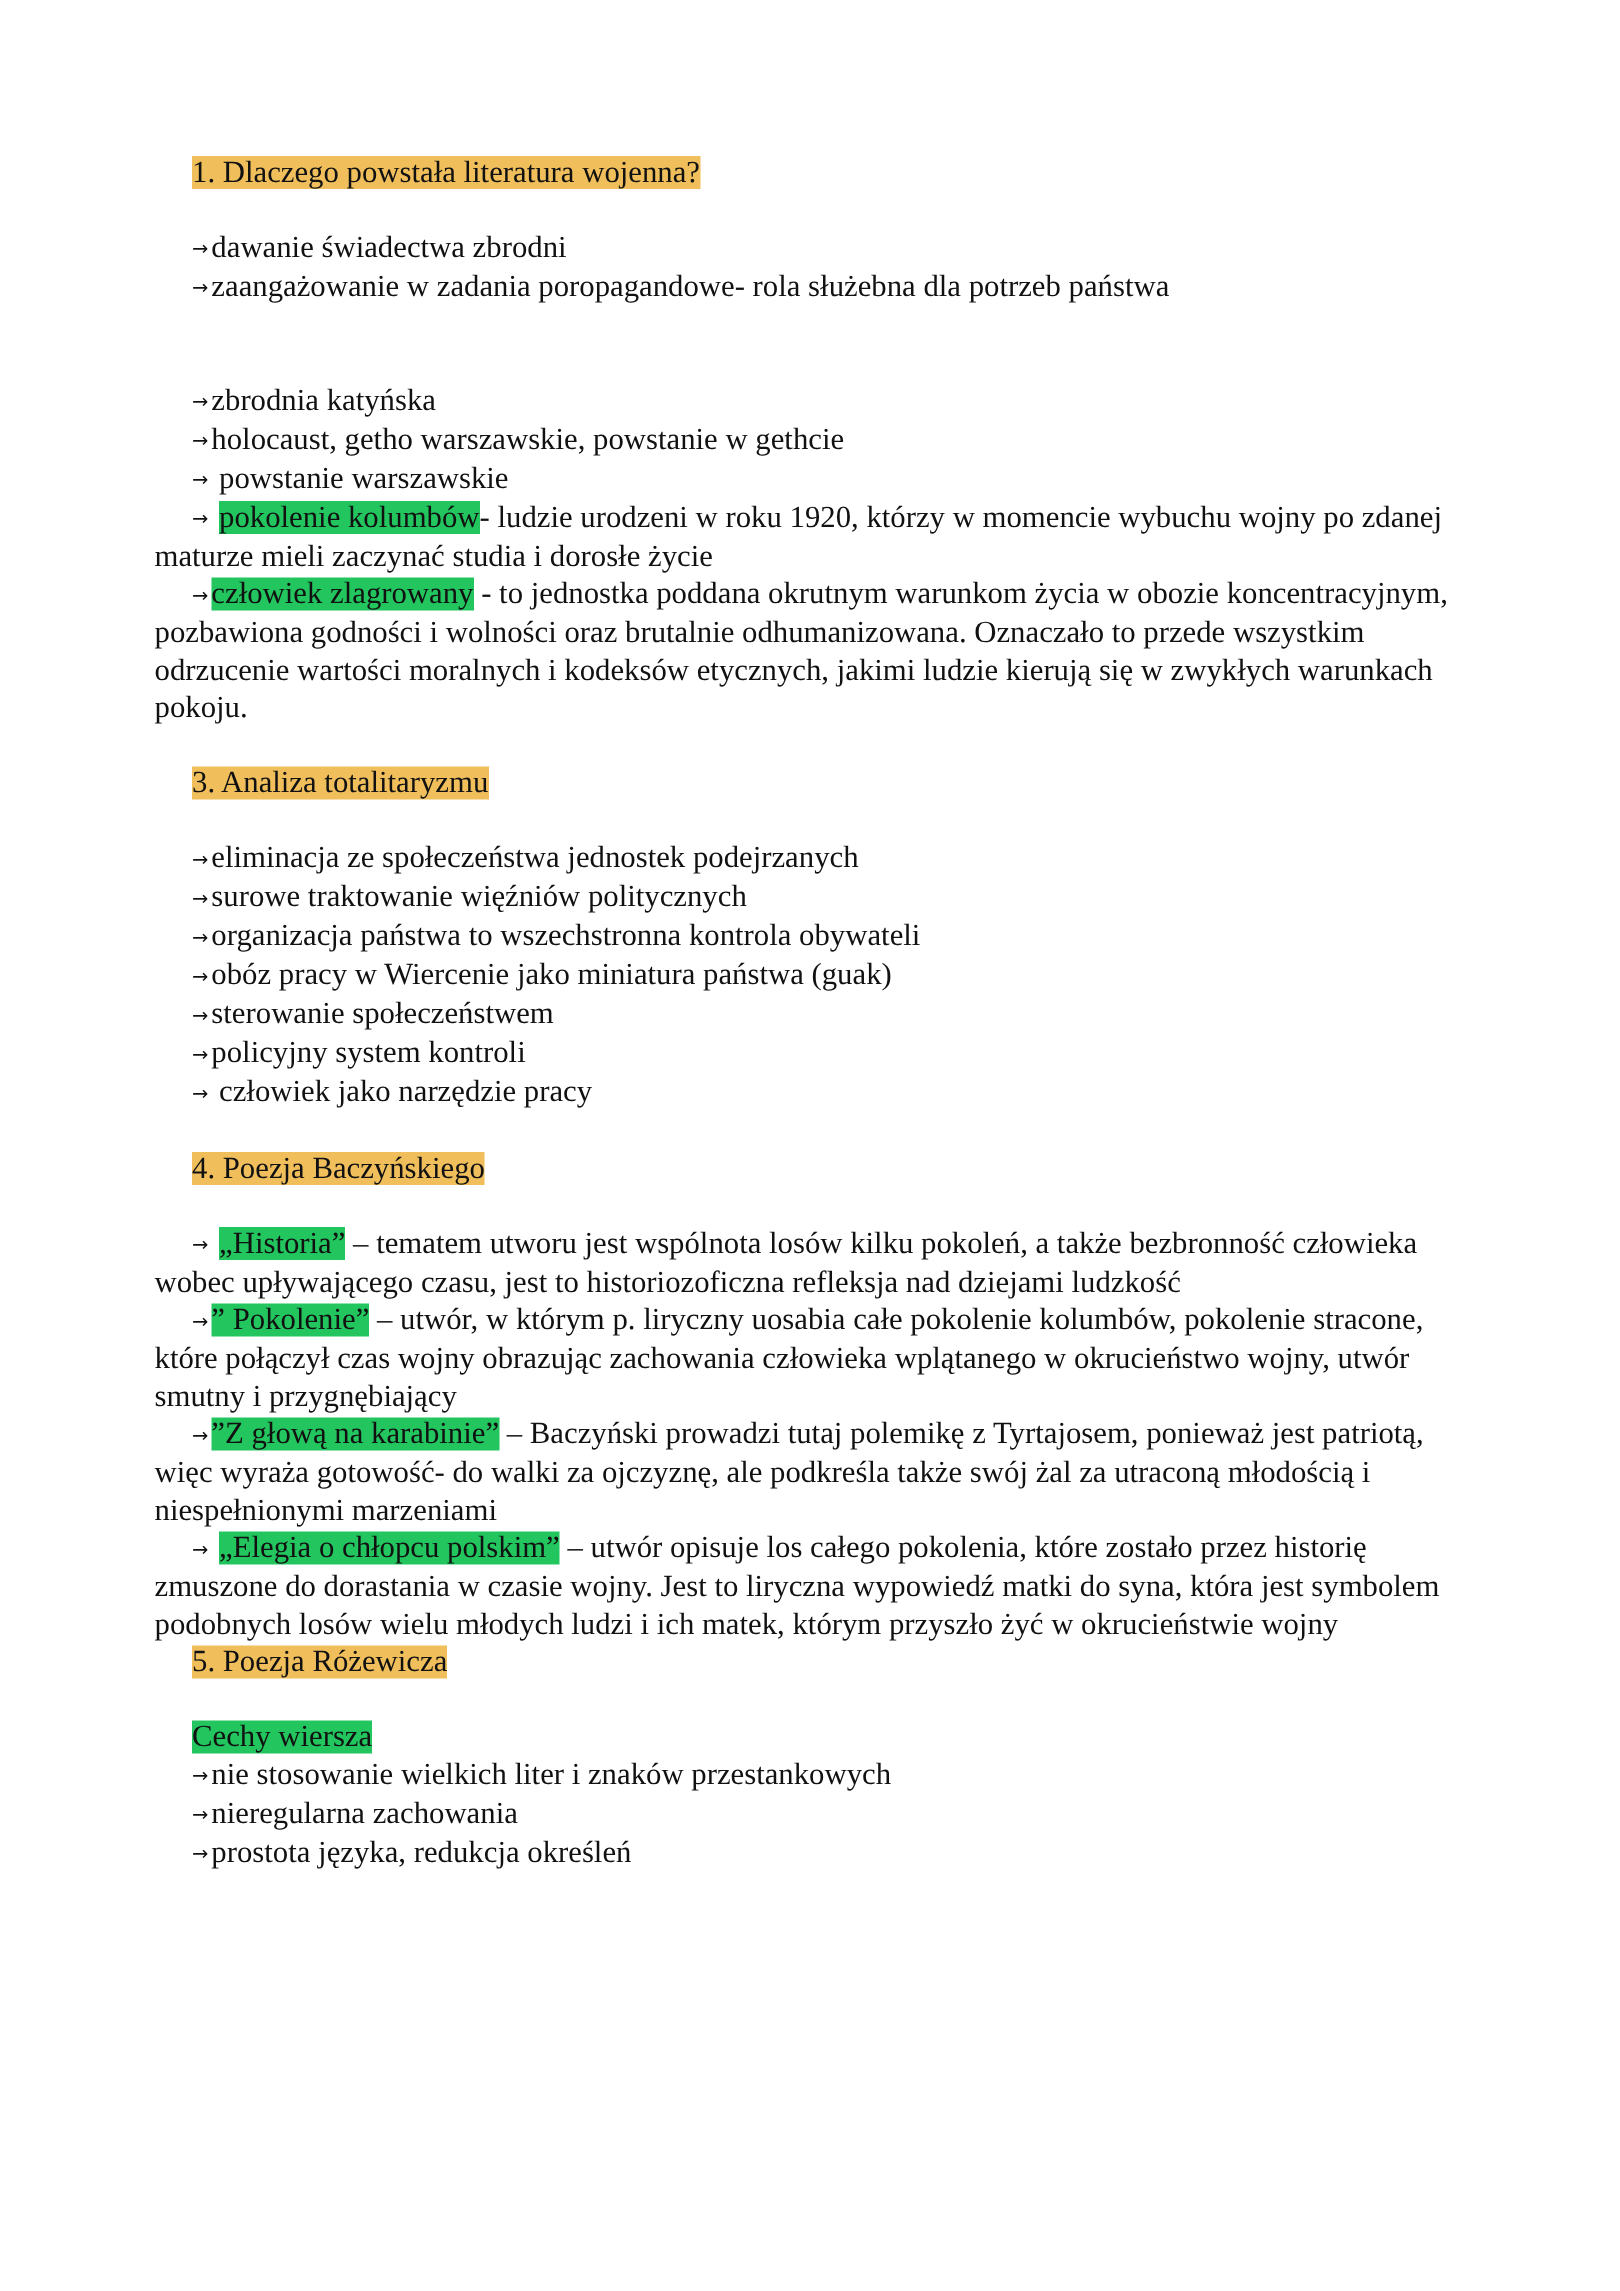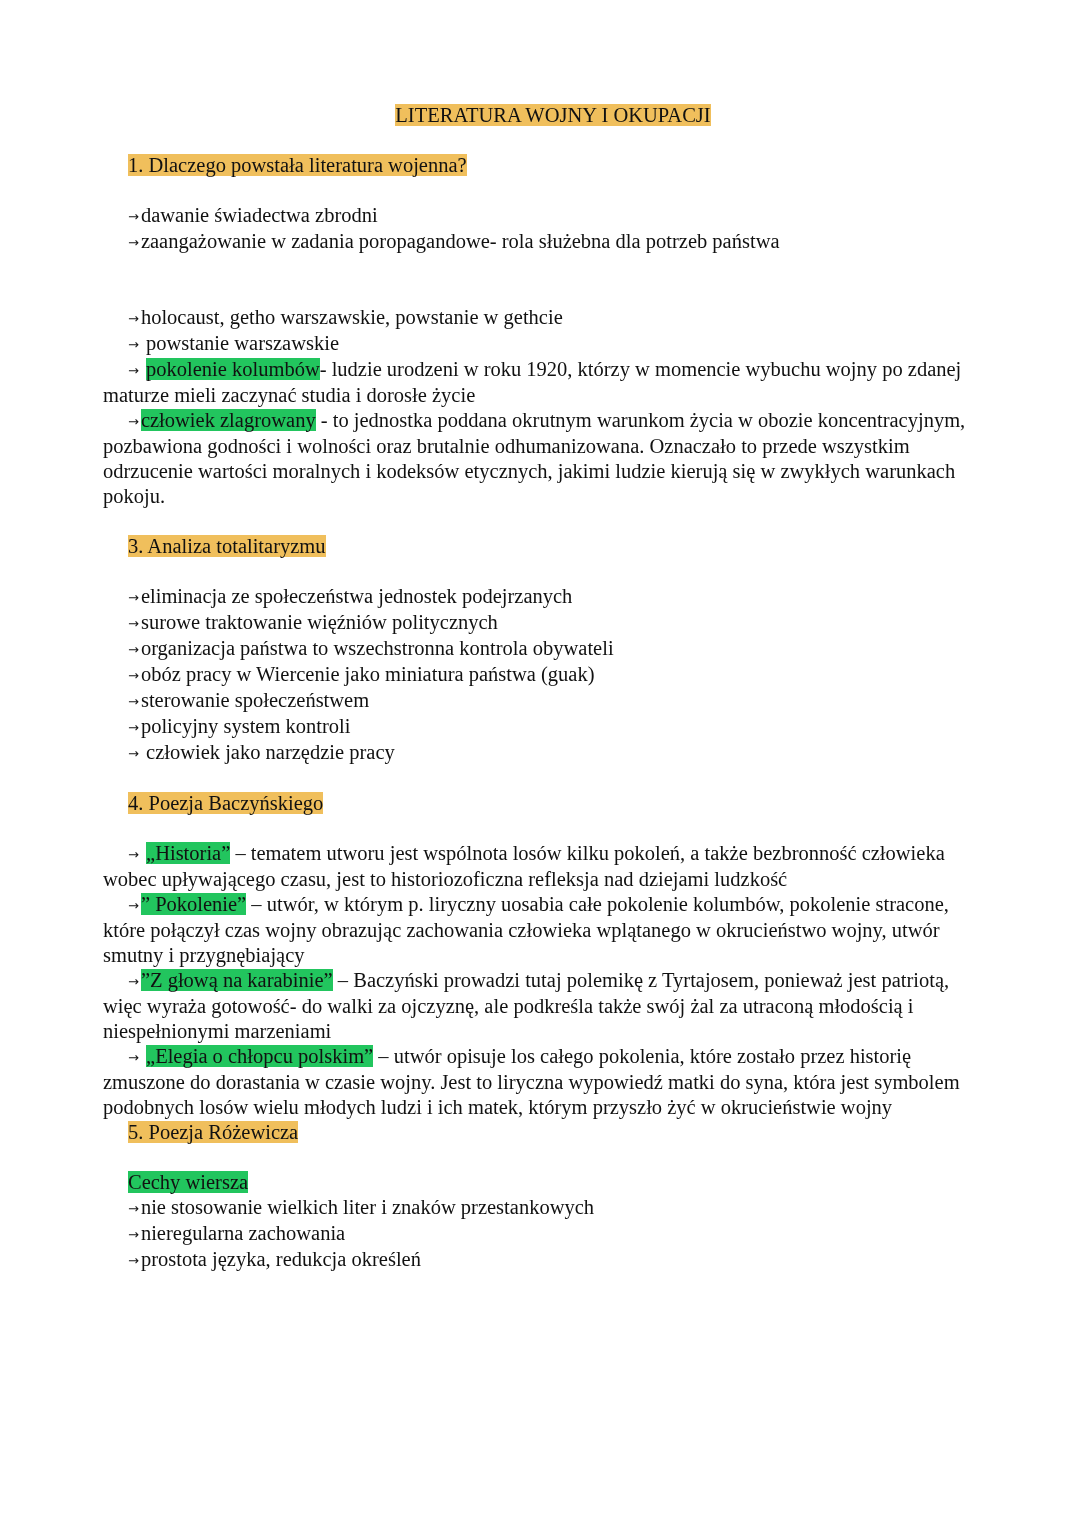--- a/index.html
+++ b/index.html
@@ -16,33 +16,31 @@
   .gap { height: 25px; }
   .item { white-space: normal; }
   .indent { padding-left: 25px; }
   .arrow { font-family: "DejaVu Sans", sans-serif; font-size: 13px; margin-right: 2px; vertical-align: 1px; }
   .para { text-indent: 25px; }
 </style>
 </head>
 <body>
 
 <div class="page">
-  <div class="title-row">
-    <span class="hl-head">LITERATURA WOJNY I OKUPACJI</span>
-  </div>
 
   <div class="heading">
     <span class="hl-head">1. Dlaczego powstała literatura wojenna?</span>
   </div>
   <div class="gap"></div>
   <div class="item indent"><span class="arrow">→</span><span>dawanie świadectwa zbrodni</span></div>
   <div class="item indent"><span class="arrow">→</span><span>zaangażowanie w zadania poropagandowe- rola służebna dla potrzeb państwa</span></div>
   <div class="gap"></div>
 
   <div class="gap"></div>
+  <div class="item indent"><span class="arrow">→</span><span>zbrodnia katyńska</span></div>
   <div class="item indent"><span class="arrow">→</span><span>holocaust, getho warszawskie, powstanie w gethcie</span></div>
   <div class="item indent" style="white-space:pre;"><span class="arrow">→</span><span> powstanie warszawskie</span></div>
   <div class="item para"><span class="arrow">→</span> <span class="hl-inline">pokolenie kolumbów</span><span>- ludzie urodzeni w roku 1920, którzy w momencie wybuchu wojny po zdanej maturze mieli zaczynać studia i dorosłe życie</span></div>
   <div class="item para"><span class="arrow">→</span><span class="hl-inline">człowiek zlagrowany</span><span> - to jednostka poddana okrutnym warunkom życia w obozie koncentracyjnym, pozbawiona godności i wolności oraz brutalnie odhumanizowana. Oznaczało to przede wszystkim odrzucenie wartości moralnych i kodeksów etycznych, jakimi ludzie kierują się w zwykłych warunkach pokoju.</span></div>
   <div class="gap"></div>
 
   <div class="heading">
     <span class="hl-head">3. Analiza totalitaryzmu</span>
   </div>
   <div class="gap"></div>

